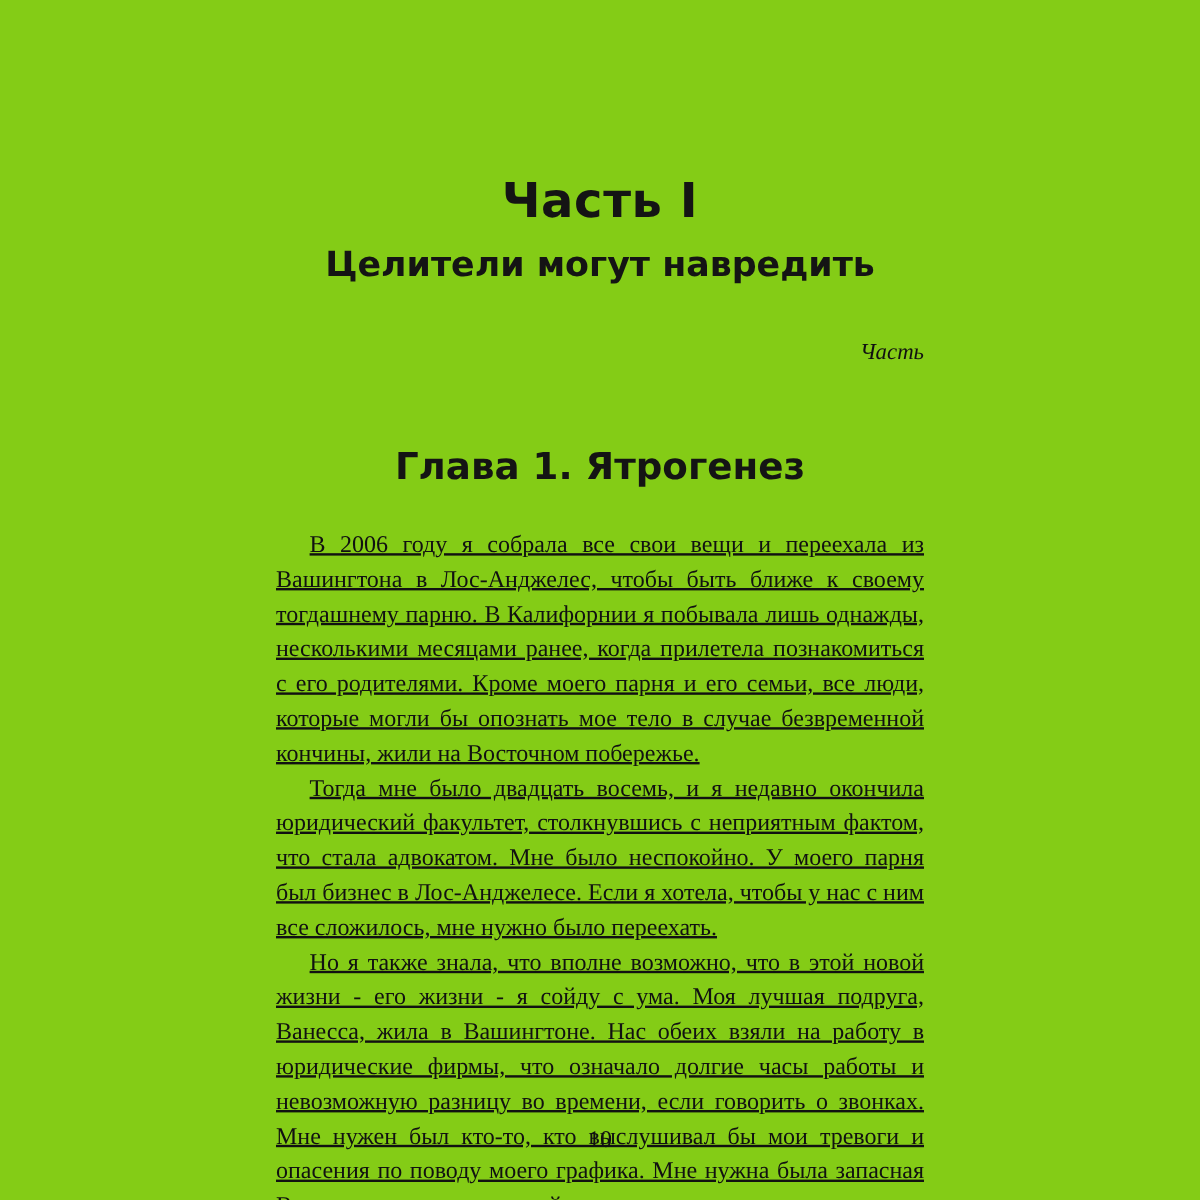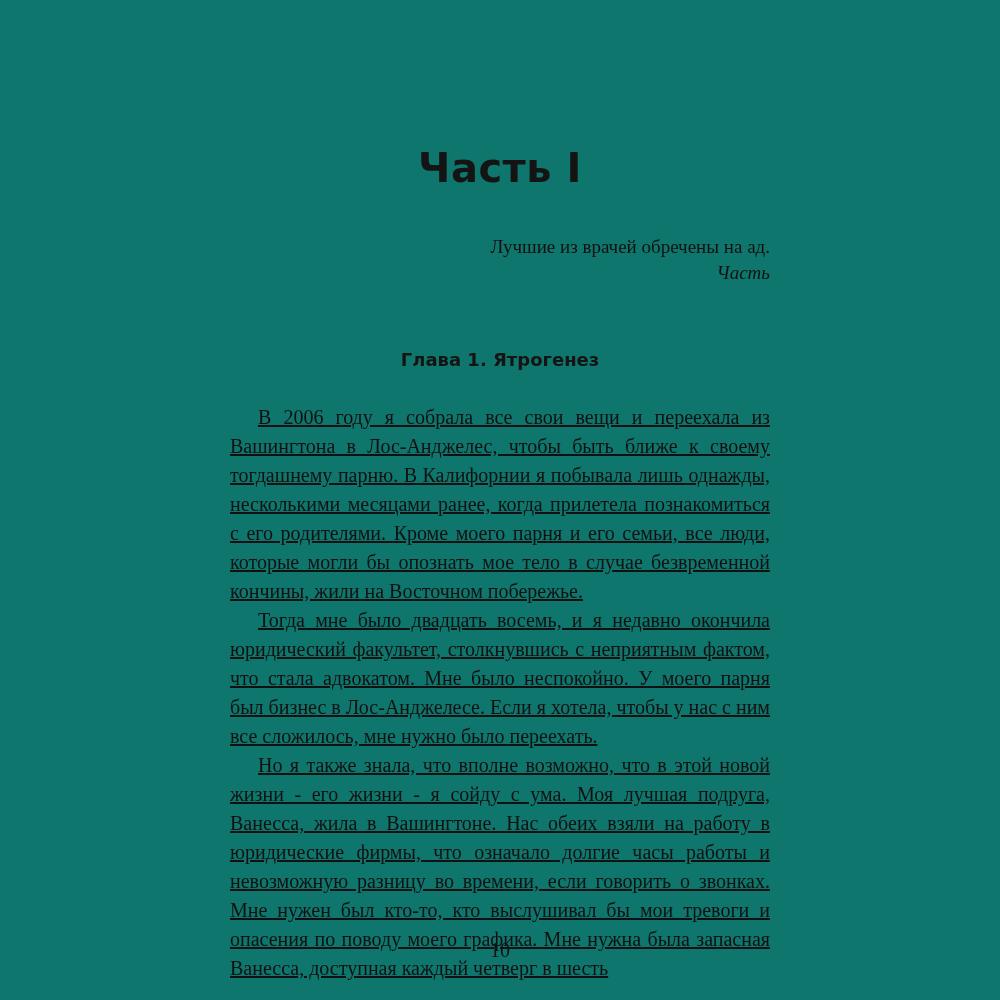--- a/index.html
+++ b/index.html
@@ -4,21 +4,21 @@
 <style>
   html, body {
     margin: 0;
     padding: 0;
     background: #ffffff;
   }
   .page {
     position: relative;
     width: 1000px;
     height: 1000px;
-    background: #0f766e;
+    background: #84cc16;
     overflow: hidden;
     box-sizing: border-box;
   }
   .content {
     position: relative;
     width: 540px;
     margin: 0 auto;
     padding-top: 146px;
     color: #111111;
   }
@@ -49,21 +49,21 @@
     line-height: 1.35;
     color: #111111;
   }
   .epigraph-attribution {
     font-style: italic;
   }
   .chapter-title {
     margin: 64px 0 0 0;
     font-family: "DejaVu Sans", "Liberation Sans", sans-serif;
     font-weight: 700;
-    font-size: 18px;
+    font-size: 31px;
     line-height: 1.2;
     text-align: center;
     color: #141414;
   }
   .body-text {
     margin-top: 32px;
     font-family: "Liberation Serif", "DejaVu Serif", serif;
     font-size: 20px;
     line-height: 1.45;
     color: #111111;
@@ -86,23 +86,23 @@
   }
 </style>
 </head>
 <body>
 
 <div class="page">
   <div class="content">
 
     <h1 class="part-title">Часть I</h1>
 
+    <h2 class="part-subtitle">Целители могут навредить</h2>
 
     <div class="epigraph">
-      <div class="epigraph-text">Лучшие из врачей обречены на ад.</div>
       <div class="epigraph-attribution">Часть</div>
     </div>
 
     <h3 class="chapter-title">Глава 1. Ятрогенез</h3>
 
     <div class="body-text">
       <p>В 2006 году я собрала все свои вещи и переехала из Вашингтона в Лос-Анджелес, чтобы быть ближе к своему тогдашнему парню. В Калифорнии я побывала лишь однажды, несколькими месяцами ранее, когда прилетела познакомиться с его родителями. Кроме моего парня и его семьи, все люди, которые могли бы опознать мое тело в случае безвременной кончины, жили на Восточном побережье.</p>
       <p>Тогда мне было двадцать восемь, и я недавно окончила юридический факультет, столкнувшись с неприятным фактом, что стала адвокатом. Мне было неспокойно. У моего парня был бизнес в Лос-Анджелесе. Если я хотела, чтобы у нас с ним все сложилось, мне нужно было переехать.</p>
       <p>Но я также знала, что вполне возможно, что в этой новой жизни - его жизни - я сойду с ума. Моя лучшая подруга, Ванесса, жила в Вашингтоне. Нас обеих взяли на работу в юридические фирмы, что означало долгие часы работы и невозможную разницу во времени, если говорить о звонках. Мне нужен был кто-то, кто выслушивал бы мои тревоги и опасения по поводу моего графика. Мне нужна была запасная Ванесса, доступная каждый четверг в шесть</p>
     </div>

